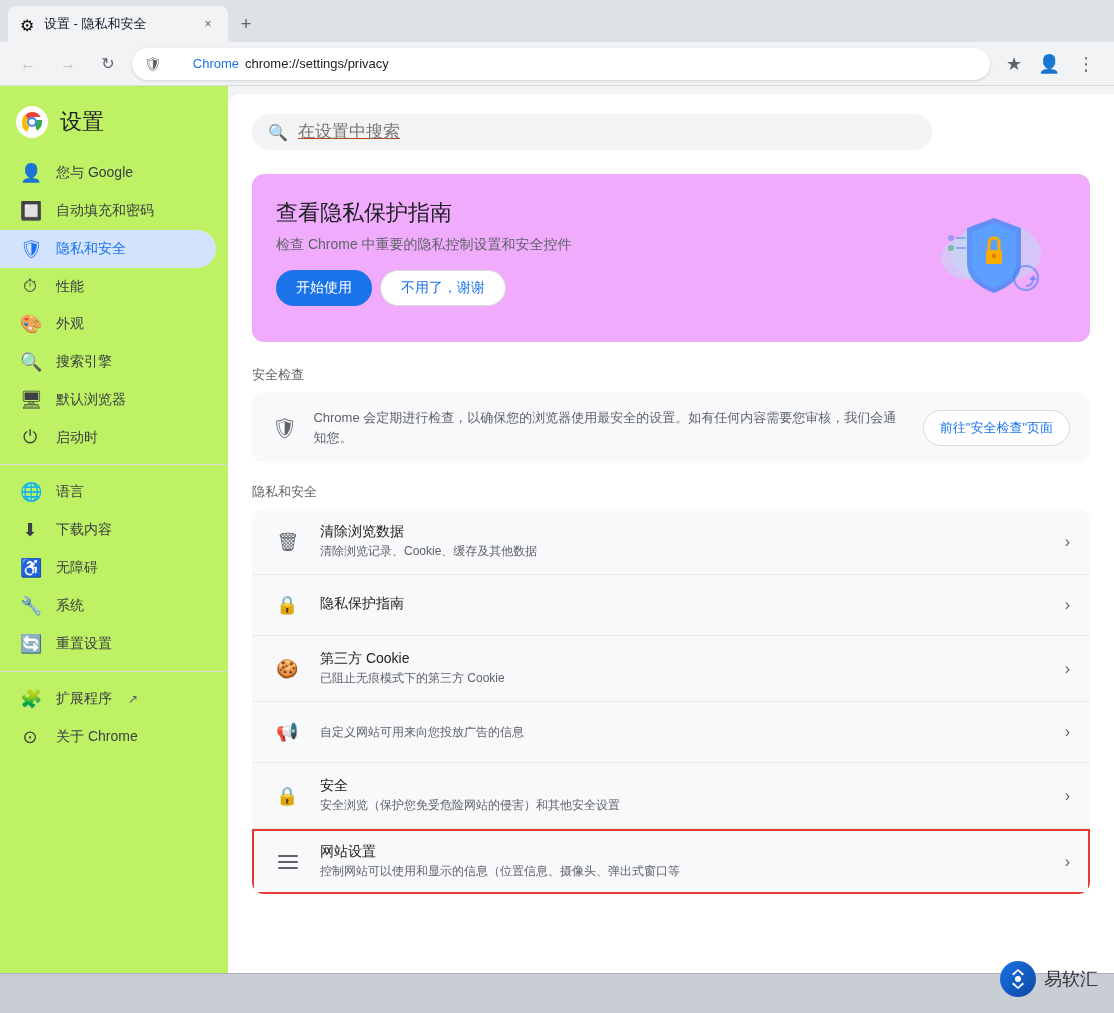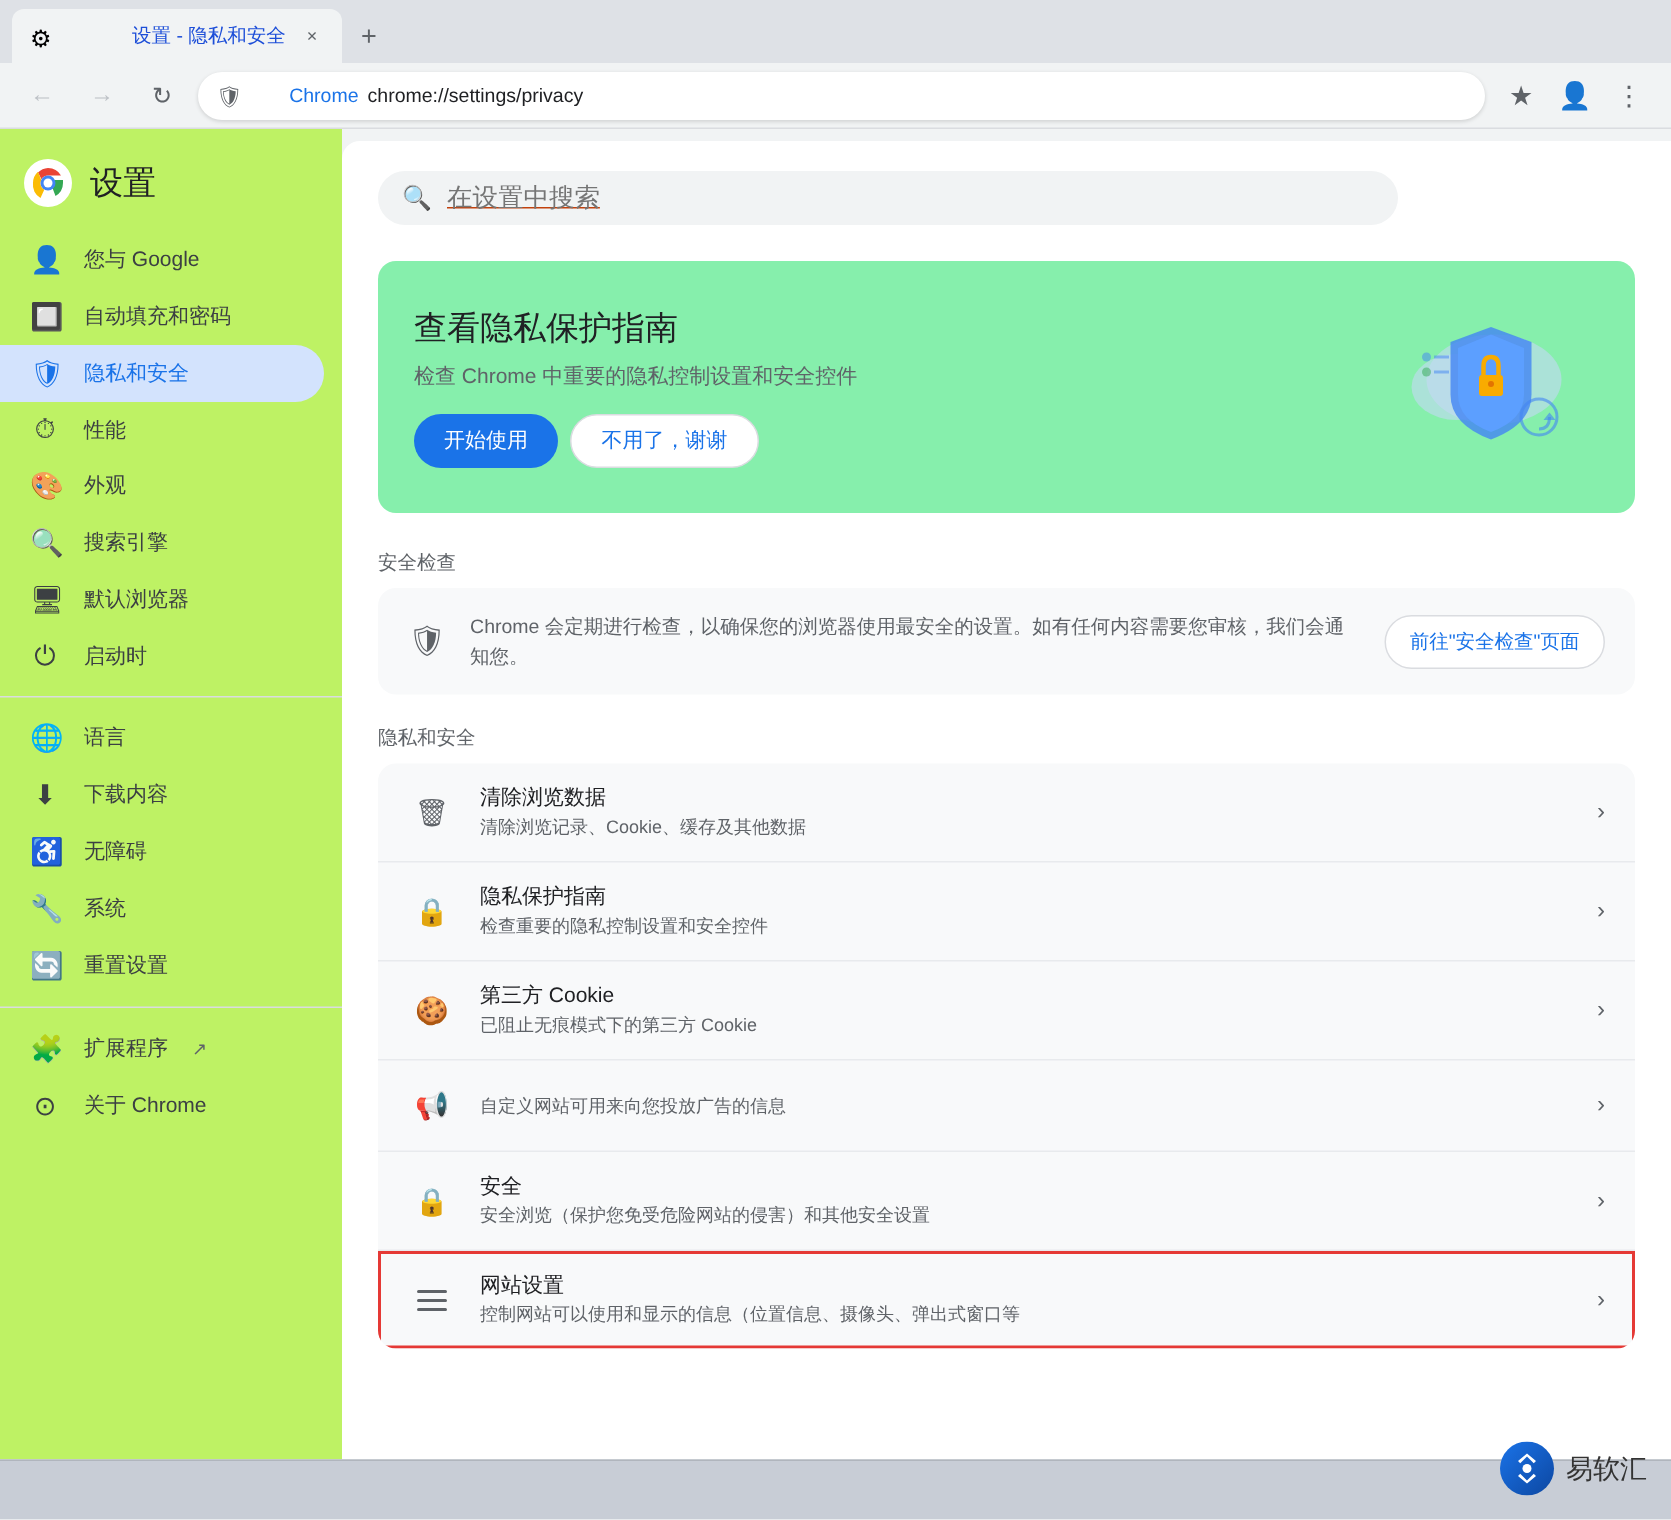--- a/index.html
+++ b/index.html
@@ -5,21 +5,21 @@
     * { box-sizing: border-box; margin: 0; padding: 0; }
     body { font-family: 'Microsoft YaHei', 'SimHei', Arial, sans-serif; background: #f1f3f4; overflow: hidden; width: 1114px; height: 1013px; }
 
     
     .browser-frame { width: 1114px; height: 1013px; display: flex; flex-direction: column; background: #dee1e6; }
 
     
     .tab-bar { height: 42px; background: #dee1e6; display: flex; align-items: flex-end; padding-left: 8px; gap: 0; }
     .tab { height: 36px; background: #f1f3f4; border-radius: 8px 8px 0 0; display: flex; align-items: center; padding: 0 12px; gap: 8px; min-width: 220px; max-width: 240px; position: relative; }
     .tab-favicon { width: 16px; height: 16px; }
-    .tab-title { font-size: 13px; color: #1d4ed8; flex: 1; white-space: nowrap; overflow: hidden; text-overflow: ellipsis; margin-left: 44px; }
+    .tab-title { font-size: 13px; color: #0f172a; flex: 1; white-space: nowrap; overflow: hidden; text-overflow: ellipsis; }
     .tab-close { width: 16px; height: 16px; border-radius: 50%; display: flex; align-items: center; justify-content: center; font-size: 12px; color: #5f6368; cursor: pointer; }
     .new-tab-btn { width: 28px; height: 28px; border-radius: 50%; display: flex; align-items: center; justify-content: center; font-size: 18px; color: #5f6368; cursor: pointer; margin-left: 4px; margin-bottom: 4px; }
 
     
     .toolbar { height: 44px; background: #f1f3f4; display: flex; align-items: center; padding: 0 12px; gap: 8px; border-bottom: 1px solid #dadce0; }
     .nav-btn { width: 32px; height: 32px; border-radius: 50%; display: flex; align-items: center; justify-content: center; font-size: 16px; color: #5f6368; cursor: pointer; background: none; border: none; }
     .nav-btn.disabled { color: #bdc1c6; cursor: default; }
     .address-bar { flex: 1; height: 32px; background: white; border-radius: 16px; display: flex; align-items: center; padding: 0 12px; gap: 6px; border: none; box-shadow: 0 1px 3px rgba(0,0,0,0.15); }
     .address-bar-lock { font-size: 14px; color: #5f6368; }
     .address-chrome-badge { font-size: 13px; color: #1a73e8; font-weight: 500; margin-left: 25px; }
@@ -43,21 +43,21 @@
 
     
     .content-area { flex: 1; background: white; border-radius: 12px 0 0 0; overflow-y: auto; padding: 20px 24px; margin: 8px 0 0 0; }
 
     
     .search-bar { display: flex; align-items: center; background: #f1f3f4; border-radius: 24px; padding: 8px 16px; gap: 10px; margin-bottom: 24px; width: 680px; }
     .search-icon { font-size: 16px; color: #5f6368; }
     .search-input { border: none; background: none; outline: none; font-size: 17px; color: #c2410c; width: 100%; text-decoration: underline; }
 
     
-    .privacy-guide-card { background: #86efac; border-radius: 12px; padding: 24px; margin-bottom: 24px; display: flex; align-items: center; justify-content: space-between; }
+    .privacy-guide-card { background: #f0abfc; border-radius: 12px; padding: 24px; margin-bottom: 24px; display: flex; justify-content: space-between; }
     .privacy-guide-content h2 { font-size: 22px; color: #202124; font-weight: 400; margin-bottom: 8px; }
     .privacy-guide-content p { font-size: 14px; color: #5f6368; margin-bottom: 16px; }
     .privacy-guide-buttons { display: flex; gap: 8px; }
     .btn-primary { background: #1a73e8; color: white; border: none; border-radius: 20px; padding: 8px 20px; font-size: 14px; cursor: pointer; font-family: inherit; }
     .btn-secondary { background: white; color: #1a73e8; border: 1px solid #dadce0; border-radius: 20px; padding: 8px 20px; font-size: 14px; cursor: pointer; font-family: inherit; }
     .privacy-guide-illustration { width: 160px; height: 120px; flex-shrink: 0; }
 
     
     .section-label { font-size: 13px; color: #5f6368; margin-bottom: 8px; font-weight: 400; }
 
@@ -269,21 +269,20 @@
             <div class="item-title">清除浏览数据</div>
             <div class="item-desc">清除浏览记录、Cookie、缓存及其他数据</div>
           </div>
           <div class="item-arrow">›</div>
         </div>
 
         <div class="settings-card-item">
           <div class="item-icon">🔒</div>
           <div class="item-text">
             <div class="item-title">隐私保护指南</div>
-            <div class="item-desc">检查重要的隐私控制设置和安全控件</div>
           </div>
           <div class="item-arrow">›</div>
         </div>
 
         <div class="settings-card-item">
           <div class="item-icon">🍪</div>
           <div class="item-text">
             <div class="item-title">第三方 Cookie</div>
             <div class="item-desc">已阻止无痕模式下的第三方 Cookie</div>
           </div>

